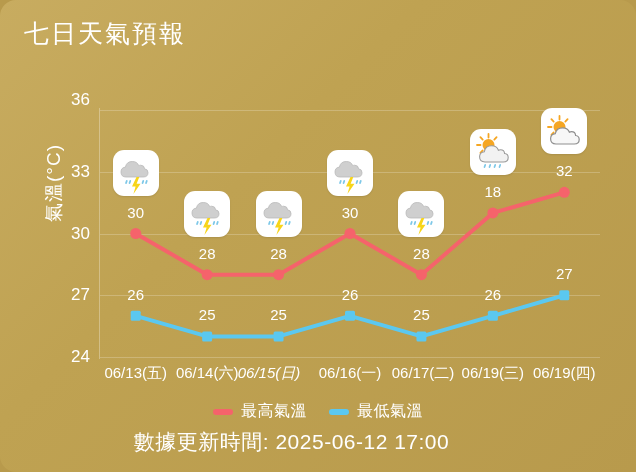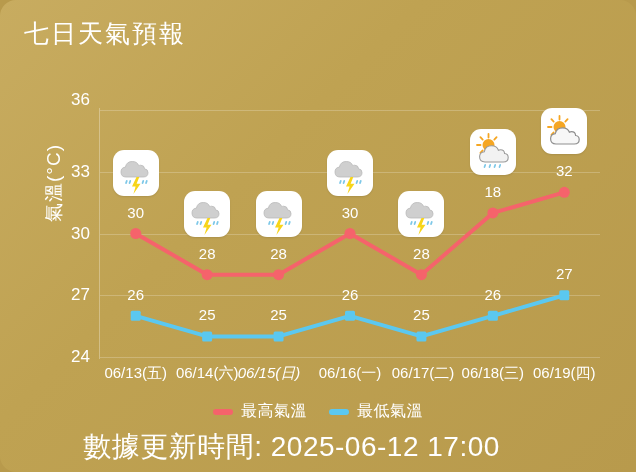--- a/index.html
+++ b/index.html
@@ -161,21 +161,21 @@
     text-align: center;
   }
 
   
   #update-time {
     position: absolute;
     left: 0;
     top: 428px;
     width: 583px;
     text-align: center;
-    font-size: 28px;
+    font-size: 21px;
     color: #ffffff;
     letter-spacing: 0.5px;
   }
 </style>
 </head>
 <body>
 
 <div id="card">
 
   <div id="chart-title">七日天氣預報</div>
@@ -200,21 +200,21 @@
       <div class="y-tick" style="top: 100px;">36</div>
     </div>
   <div id="y-axis-title">氣溫(°C)</div>
 
   <div id="x-ticks">
       <div class="x-tick" style="left: 135.714px;">06/13(五)</div>
       <div class="x-tick" style="left: 207.143px;">06/14(六)</div>
       <div class="x-tick" style="left: 269px; font-style: italic;">06/15(日)</div>
       <div class="x-tick" style="left: 350px;">06/16(一)</div>
       <div class="x-tick" style="left: 423px;">06/17(二)</div>
-      <div class="x-tick" style="left: 492.857px;">06/18(三)</div>
+      <div class="x-tick" style="left: 492.857px;">06/19(三)</div>
       <div class="x-tick" style="left: 564.286px;">06/19(四)</div>
     </div>
 
   <div id="series-layer">
     <svg id="series-svg" width="636" height="472">
         <polyline points="135.71428571428572,233.5 207.14285714285714,274.6666666666667 278.57142857142856,274.6666666666667 350,233.5 421.42857142857144,274.6666666666667 492.85714285714283,212.91666666666666 564.2857142857142,192.33333333333334" fill="none" stroke="#f5636b" stroke-width="4" stroke-linejoin="round" stroke-linecap="round"></polyline>
         <circle cx="135.71428571428572" cy="233.5" r="5.5" fill="#f5636b"></circle>
         <circle cx="207.14285714285714" cy="274.6666666666667" r="5.5" fill="#f5636b"></circle>
         <circle cx="278.57142857142856" cy="274.6666666666667" r="5.5" fill="#f5636b"></circle>
         <circle cx="350" cy="233.5" r="5.5" fill="#f5636b"></circle>

